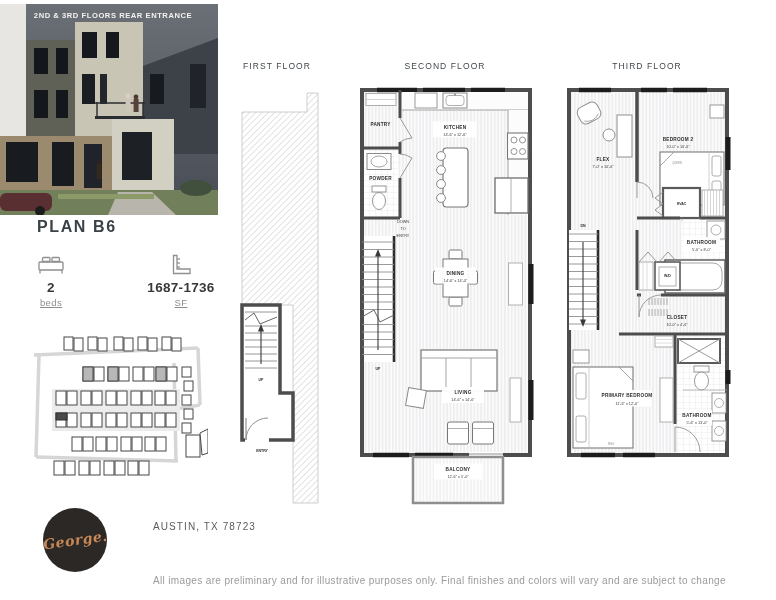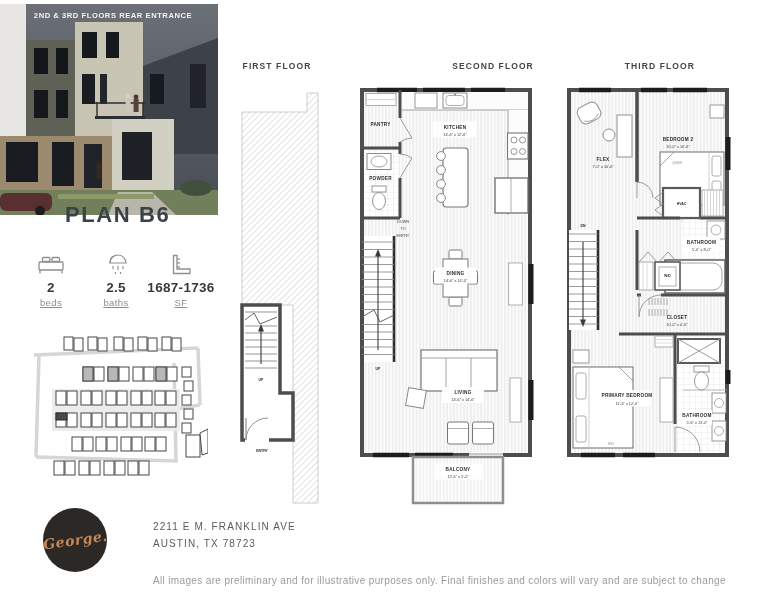--- a/index.html
+++ b/index.html
@@ -1,28 +1,28 @@
 <!DOCTYPE html>
 <html><head>
 <meta charset="utf-8">
 <style>
   html,body{margin:0;padding:0;background:#fff;}
   body{font-family:"Liberation Sans",sans-serif;}
   .page{position:relative;width:776px;height:600px;background:#fff;overflow:hidden;}
   .abs{position:absolute;}
-  .plan-title{left:37px;top:202px;font-size:22px;font-weight:700;letter-spacing:1.6px;color:#3b4247;margin-left:28px;}
+  .plan-title{left:37px;top:218px;font-size:16px;font-weight:700;letter-spacing:1.6px;color:#3b4247;}
   .stat{text-align:center;}
   .stat .ic{display:block;margin:0 auto 2px auto;}
   .stat .sv{font-size:13.5px;font-weight:700;color:#37393b;letter-spacing:.3px;}
   .stat .sl{font-size:9.5px;color:#8d8d8d;margin-top:2px;letter-spacing:.4px;text-decoration:underline;}
   .stat-beds{left:28px;top:252px;width:46px;}
   .stat-baths{left:88px;top:252px;width:56px;}
   .stat-sf{left:140px;top:252px;width:82px;text-align:center;}
-  .floor-title{top:61px;width:96px;text-align:center;font-size:8.5px;font-weight:700;letter-spacing:1.1px;color:#40464b;}
-  .ft1{left:229px;} .ft2{left:397px;margin-left:48px;} .ft3{left:599px;text-align:right;}
+  .floor-title{top:61px;width:96px;text-align:center;font-size:8.5px;font-weight:400;letter-spacing:1.1px;color:#40464b;}
+  .ft1{left:229px;} .ft2{left:397px;} .ft3{left:599px;}
   .logo{left:43px;top:508px;width:64px;height:64px;border-radius:50%;background:#2b2826;display:flex;align-items:center;justify-content:center;}
   .logo span{font-family:"DejaVu Serif",serif;font-style:italic;font-weight:700;font-size:14px;color:#c78757;transform:rotate(-8deg);letter-spacing:.5px;}
   .addr{left:153px;top:518px;font-size:10px;color:#5b5b5b;letter-spacing:1.1px;line-height:17px;}
   .addr .ln3{color:#3c3c3c;font-weight:700;margin-top:1px;}
   .addr .site{margin-left:14px;}
   .disclaimer{left:153px;top:575px;font-size:10px;color:#9b9b9b;letter-spacing:.35px;}
   svg text{text-anchor:middle;}
   .rn{font-family:"Liberation Sans",sans-serif;font-size:4.7px;font-weight:700;fill:#2c2c2c;letter-spacing:.25px;}
   .rd{font-family:"Liberation Sans",sans-serif;font-size:3.8px;fill:#3c3c3c;}
   .rt{font-family:"Liberation Sans",sans-serif;font-size:3.5px;font-weight:700;fill:#2c2c2c;}
@@ -118,35 +118,20 @@
         <rect x="6.5" y="5.5" width="7.5" height="4" rx="1"></rect>
         <rect x="16" y="5.5" width="7.5" height="4" rx="1"></rect>
         <line x1="4" y1="18" x2="4" y2="21.5"></line>
           <line x1="26" y1="18" x2="26" y2="21.5"></line>
       </g>
     </svg>
     <div class="sv">2</div>
     <div class="sl">beds</div>
   </div>
 
-  <div class="abs stat stat-baths">
-    <svg class="ic" width="30" height="26" viewBox="0 0 30 26">
-      <g fill="none" stroke="#8f8f8f" stroke-width="1.2">
-        <path d="M9,11 a8,8 0 0 1 16,0 z"></path>
-        <path d="M9,11 C9,5 12,3.5 16,3.5"></path>
-        <line x1="12" y1="14" x2="12" y2="17"></line>
-          <line x1="17" y1="14" x2="17" y2="18"></line>
-          <line x1="22" y1="14" x2="22" y2="17"></line>
-        <line x1="14.5" y1="20" x2="14.5" y2="22"></line>
-          <line x1="19.5" y1="20" x2="19.5" y2="22"></line>
-      </g>
-    </svg>
-    <div class="sv">2.5</div>
-    <div class="sl">baths</div>
-  </div>
 
   <div class="abs stat stat-sf">
     <svg class="ic" width="30" height="26" viewBox="0 0 30 26">
       <g fill="none" stroke="#8f8f8f" stroke-width="1.3">
         <path d="M11,3.5 V17 H24 V21.5 H7.5 V3.5 Z"></path>
         <line x1="11" y1="7" x2="14" y2="7"></line>
           <line x1="11" y1="11" x2="14" y2="11"></line>
           <line x1="11" y1="15" x2="14" y2="15"></line>
       </g>
     </svg>
@@ -546,18 +531,17 @@
     <g fill="none" stroke="#919191" stroke-width=".9">
       <path d="M112,343 A25,25 0 0 1 137,368"></path>
         <line x1="112" y1="343" x2="112" y2="368" stroke="#919191"></line>
     </g>
   </svg>
 
   <div class="abs logo">
     <span>George.</span>
   </div>
   <div class="abs addr">
-    <div>2211 E M. FRANKLIN AVE</div>
     <div>AUSTIN, TX 78723</div>
   </div>
   <div class="abs disclaimer">All images are preliminary and for illustrative purposes only. Final finishes and colors will vary and are subject to change</div>
 
 </div>
 
 </body></html>

